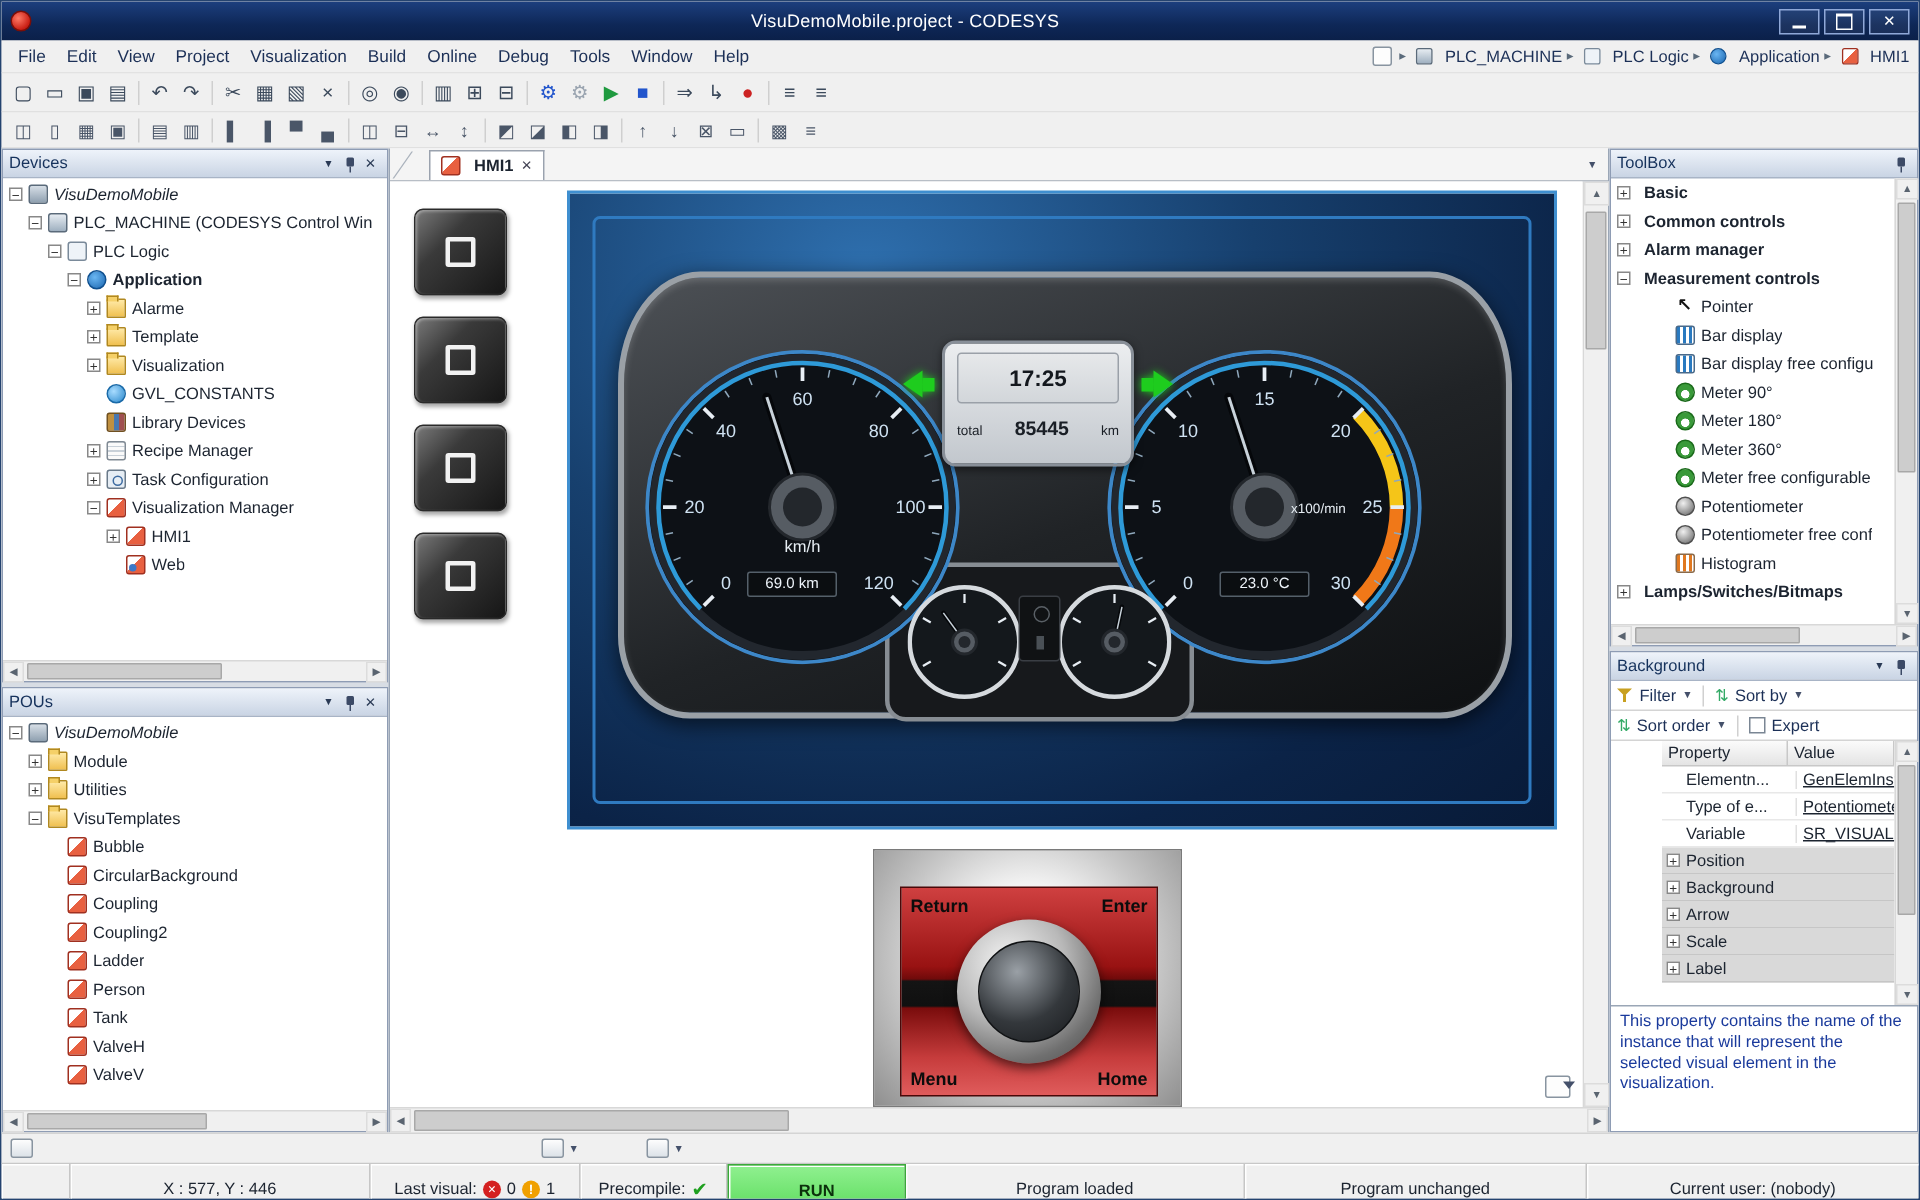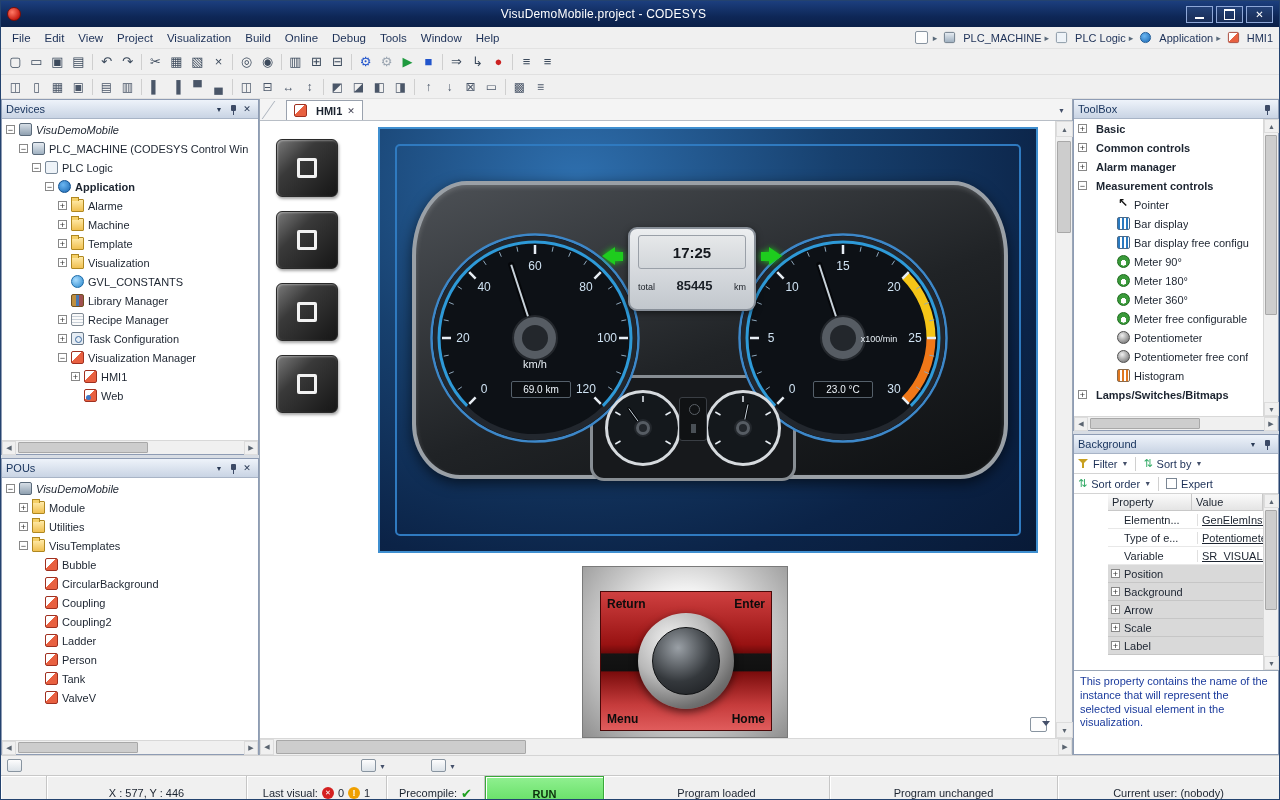--- a/index.html
+++ b/index.html
@@ -455,25 +455,20 @@
               <span class="ticon" data-icon="application-icon" data-name="application-icon"></span>
               <span class="tlabel" data-name="tree-item-label">Application</span>
             </div>
 
             <div class="tree-row" data-name="tree-item" data-level="4" data-style="">
               <span class="exp" data-name="expander-icon" data-exp="plus"></span>
               <span class="ticon" data-icon="folder-icon" data-name="folder-icon"></span>
               <span class="tlabel" data-name="tree-item-label">Alarme</span>
             </div>
 
-            <div class="tree-row" data-name="tree-item" data-level="4" data-style="">
-              <span class="exp" data-name="expander-icon" data-exp="plus"></span>
-              <span class="ticon" data-icon="folder-icon" data-name="folder-icon"></span>
-              <span class="tlabel" data-name="tree-item-label">Machine</span>
-            </div>
 
             <div class="tree-row" data-name="tree-item" data-level="4" data-style="">
               <span class="exp" data-name="expander-icon" data-exp="plus"></span>
               <span class="ticon" data-icon="folder-icon" data-name="folder-icon"></span>
               <span class="tlabel" data-name="tree-item-label">Template</span>
             </div>
 
             <div class="tree-row" data-name="tree-item" data-level="4" data-style="">
               <span class="exp" data-name="expander-icon" data-exp="plus"></span>
               <span class="ticon" data-icon="folder-icon" data-name="folder-icon"></span>
@@ -482,21 +477,21 @@
 
             <div class="tree-row" data-name="tree-item" data-level="4" data-style="">
               <span class="exp" data-name="expander-icon" data-exp="none"></span>
               <span class="ticon" data-icon="gvl-icon" data-name="gvl-icon"></span>
               <span class="tlabel" data-name="tree-item-label">GVL_CONSTANTS</span>
             </div>
 
             <div class="tree-row" data-name="tree-item" data-level="4" data-style="">
               <span class="exp" data-name="expander-icon" data-exp="none"></span>
               <span class="ticon" data-icon="library-icon" data-name="library-icon"></span>
-              <span class="tlabel" data-name="tree-item-label">Library Manager</span>
+              <span class="tlabel" data-name="tree-item-label">Library Devices</span>
             </div>
 
             <div class="tree-row" data-name="tree-item" data-level="4" data-style="">
               <span class="exp" data-name="expander-icon" data-exp="plus"></span>
               <span class="ticon" data-icon="recipe-icon" data-name="recipe-icon"></span>
               <span class="tlabel" data-name="tree-item-label">Recipe Manager</span>
             </div>
 
             <div class="tree-row" data-name="tree-item" data-level="4" data-style="">
               <span class="exp" data-name="expander-icon" data-exp="plus"></span>
@@ -600,20 +595,25 @@
               <span class="ticon" data-icon="visu-icon" data-name="visu-icon"></span>
               <span class="tlabel" data-name="tree-item-label">Person</span>
             </div>
 
             <div class="tree-row" data-name="tree-item" data-level="2" data-style="">
               <span class="exp" data-name="expander-icon" data-exp="none"></span>
               <span class="ticon" data-icon="visu-icon" data-name="visu-icon"></span>
               <span class="tlabel" data-name="tree-item-label">Tank</span>
             </div>
 
+            <div class="tree-row" data-name="tree-item" data-level="2" data-style="">
+              <span class="exp" data-name="expander-icon" data-exp="none"></span>
+              <span class="ticon" data-icon="visu-icon" data-name="visu-icon"></span>
+              <span class="tlabel" data-name="tree-item-label">ValveH</span>
+            </div>
 
             <div class="tree-row" data-name="tree-item" data-level="2" data-style="">
               <span class="exp" data-name="expander-icon" data-exp="none"></span>
               <span class="ticon" data-icon="visu-icon" data-name="visu-icon"></span>
               <span class="tlabel" data-name="tree-item-label">ValveV</span>
             </div>
           </div>
         <div class="hscroll" data-name="pous-horizontal-scrollbar">
           <span class="sb-btn sb-left" data-name="scroll-left-icon"></span>
           <div class="sb-track">
@@ -777,21 +777,21 @@
 
             <span class="indicator" style="left:222px" data-name="left-indicator-icon">
                 <span class="ind-tri-l"></span>
                 <span class="ind-tail"></span>
               </span>
             <span class="indicator" style="left:381px" data-name="right-indicator-icon">
                 <span class="ind-tail"></span>
                 <span class="ind-tri-r"></span>
               </span>
 
-            <div class="val-box" style="left:131px" data-name="trip-display">69.0 km</div>
+            <div class="val-box" style="left:118px" data-name="trip-display">69.0 km</div>
             <div class="val-box" style="left:433px" data-name="temperature-display">23.0 °C</div>
           </div>
 
           <div class="knob-assy" data-name="control-panel">
             <div class="red-panel" data-name="button-panel">
               <span class="corner tl" data-name="return-button">Return</span>
               <span class="corner tr" data-name="enter-button">Enter</span>
               <span class="corner bl" data-name="menu-button">Menu</span>
               <span class="corner br" data-name="home-button">Home</span>
               <div class="knob" data-name="rotary-knob"></div>

